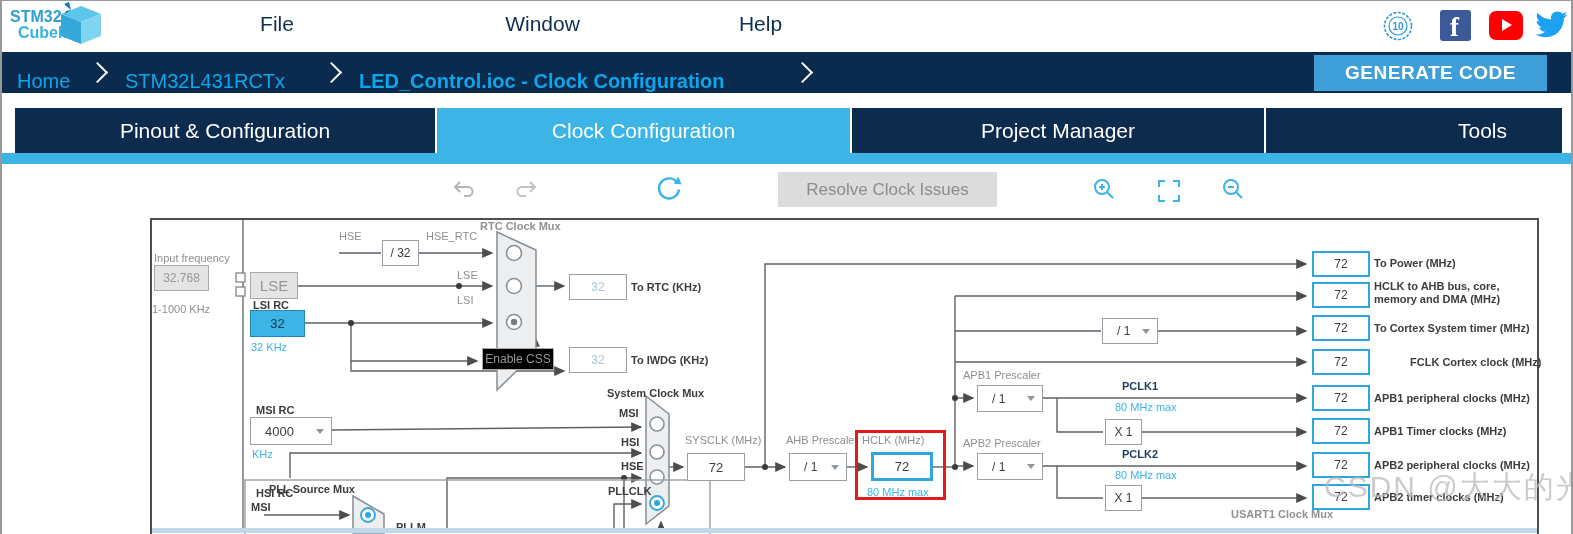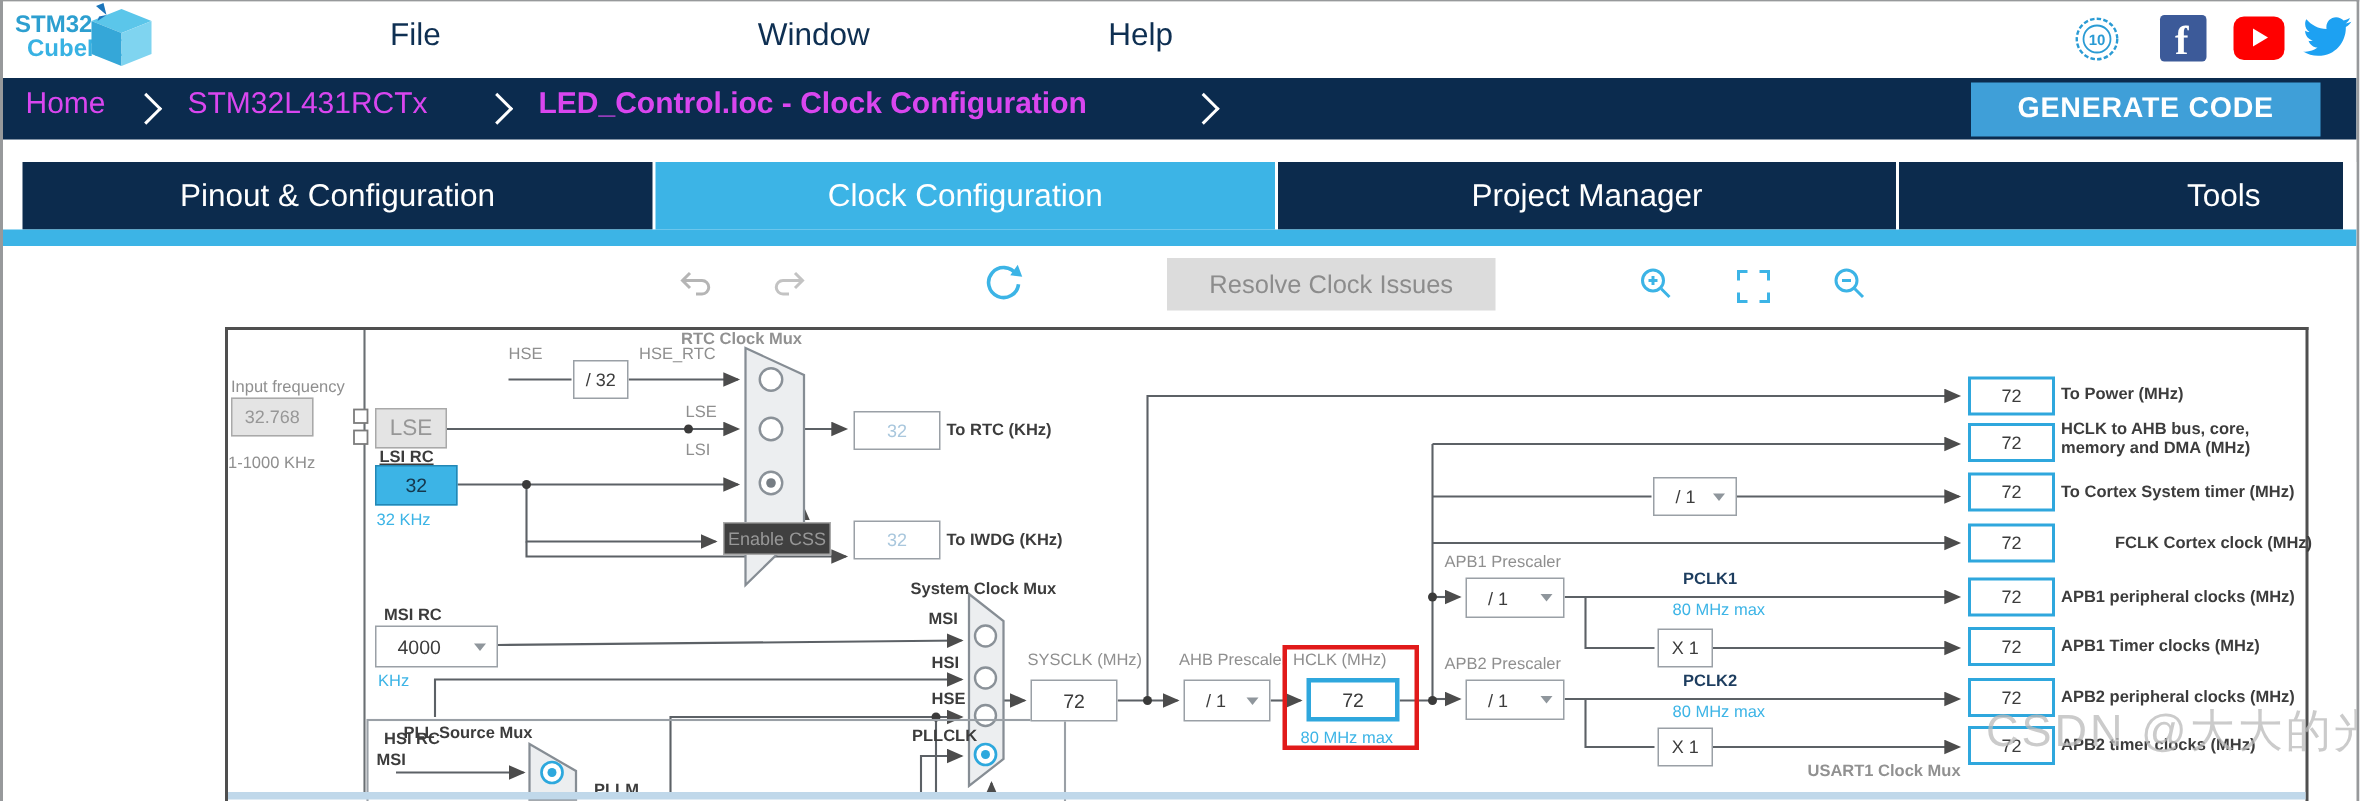--- a/index.html
+++ b/index.html
@@ -2,35 +2,35 @@
 <html><head>
 <meta charset="utf-8">
 <style>
   html,body{margin:0;padding:0;background:#fff;}
   #app{position:relative;width:1573px;height:534px;overflow:hidden;background:#fff;
        font-family:"Liberation Sans",sans-serif;box-sizing:border-box;
        border-left:2px solid #97999b;border-right:2px solid #97999b;border-top:1px solid #97999b;}
   .abs{position:absolute;}
   .lbl{position:absolute;font:bold 11px "Liberation Sans",sans-serif;color:#3c3c3c;white-space:nowrap;}
   .glbl{position:absolute;font:11px "Liberation Sans",sans-serif;color:#8f8f8f;white-space:nowrap;}
-  .gblbl{position:absolute;font:bold 11px "Liberation Sans",sans-serif;color:#919191;white-space:nowrap;}
+  .gblbl{position:absolute;font:bold 11px "Liberation Sans",sans-serif;color:#919191;white-space:nowrap;margin-left:26px;}
   .blul{position:absolute;font:11px "Liberation Sans",sans-serif;color:#3cb4e6;white-space:nowrap;}
   .box{position:absolute;box-sizing:border-box;background:#fff;border:1px solid #9aa0a6;
        display:flex;align-items:center;justify-content:center;font:12px "Liberation Sans",sans-serif;color:#3c3c3c;}
   .bluebox{border:2px solid #2fa7dd;}
   .grayfill{background:#e4e4e4;border:1px solid #a9a9a9;color:#979797;}
   .dd{position:absolute;box-sizing:border-box;background:#fff;border:1px solid #9aa0a6;
       display:flex;align-items:center;justify-content:space-between;padding:0 7px 0 14px;
       font:12px "Liberation Sans",sans-serif;color:#3c3c3c;}
   .chev{width:0;height:0;border-left:4px solid transparent;border-right:4px solid transparent;border-top:5px solid #8f969c;}
   
   #menubar{position:absolute;left:0;top:0;width:100%;height:51px;background:#fff;}
   .menu-item{position:absolute;top:11px;font:21px "Liberation Sans",sans-serif;color:#0e2f52;cursor:default;}
   #crumbbar{position:absolute;left:0;top:51px;width:100%;height:41px;background:#0b2b4e;color:#fff;}
-  .crumb{position:absolute;top:6px;font:20px "Liberation Sans",sans-serif;color:#d946ef;white-space:nowrap;}
+  .crumb{position:absolute;top:18px;font:20px "Liberation Sans",sans-serif;color:#0ea5e9;white-space:nowrap;}
   .crumb-sep{position:absolute;top:13px;width:13px;height:13px;border-top:2.5px solid #fff;border-right:2.5px solid #fff;transform:rotate(45deg);}
   #genbtn{position:absolute;left:1312px;top:3px;width:233px;height:36px;background:#3f9fd8;color:#fff;
           font:bold 19px "Liberation Sans",sans-serif;display:flex;align-items:center;justify-content:center;letter-spacing:.5px;}
   #tabbar{position:absolute;left:0;top:107px;width:100%;height:45px;background:#fff;}
   .tab{position:absolute;top:0;height:45px;background:#0c2b4d;color:#fff;display:flex;align-items:center;justify-content:center;
        font:21px "Liberation Sans",sans-serif;}
   .tab.active{background:#3cb4e6;}
   #tabstrip{position:absolute;left:0;top:152px;width:100%;height:11px;background:#3cb4e6;}
   #resolve-btn{position:absolute;left:776px;top:171px;width:219px;height:35px;background:#dcdcdc;color:#8c8c8c;
                display:flex;align-items:center;justify-content:center;font:17px "Liberation Sans",sans-serif;}
@@ -224,21 +224,21 @@
   <div class="box z2" style="left:248px;top:309px;width:55px;height:27px;background:#3cb4e6;border:1px solid #2387b5;color:#15374d;font-size:13px;">32</div>
   <div class="blul z2" style="left:249px;top:340px;">32 KHz</div>
 
   <div class="glbl z2" style="left:337px;top:229px;">HSE</div>
   <div class="box z2" style="left:380px;top:239px;width:37px;height:26px;">/ 32</div>
   <div class="glbl z2" style="left:424px;top:229px;">HSE_RTC</div>
   <div class="gblbl z2" style="left:452px;top:219px;">RTC Clock Mux</div>
   <div class="glbl z2" style="left:455px;top:268px;">LSE</div>
   <div class="glbl z2" style="left:455px;top:293px;">LSI</div>
 
-  <div class="box grayfill z2" style="left:480px;top:347px;width:72px;height:22px;background:#404040;">Enable CSS</div>
+  <div class="box grayfill z2" style="left:480px;top:347px;width:72px;height:22px;background:#000000;">Enable CSS</div>
 
   <div class="box z2" style="left:567px;top:273px;width:58px;height:26px;color:#a9c7dd;">32</div>
   <div class="lbl z2" style="left:629px;top:280px;">To RTC (KHz)</div>
   <div class="box z2" style="left:567px;top:346px;width:58px;height:26px;color:#a9c7dd;">32</div>
   <div class="lbl z2" style="left:629px;top:353px;">To IWDG (KHz)</div>
 
   <div class="lbl z2" style="left:605px;top:386px;">System Clock Mux</div>
   <div class="lbl z2" style="left:617px;top:406px;">MSI</div>
   <div class="lbl z2" style="left:619px;top:435px;">HSI</div>
   <div class="lbl z2" style="left:619px;top:459px;">HSE</div>

